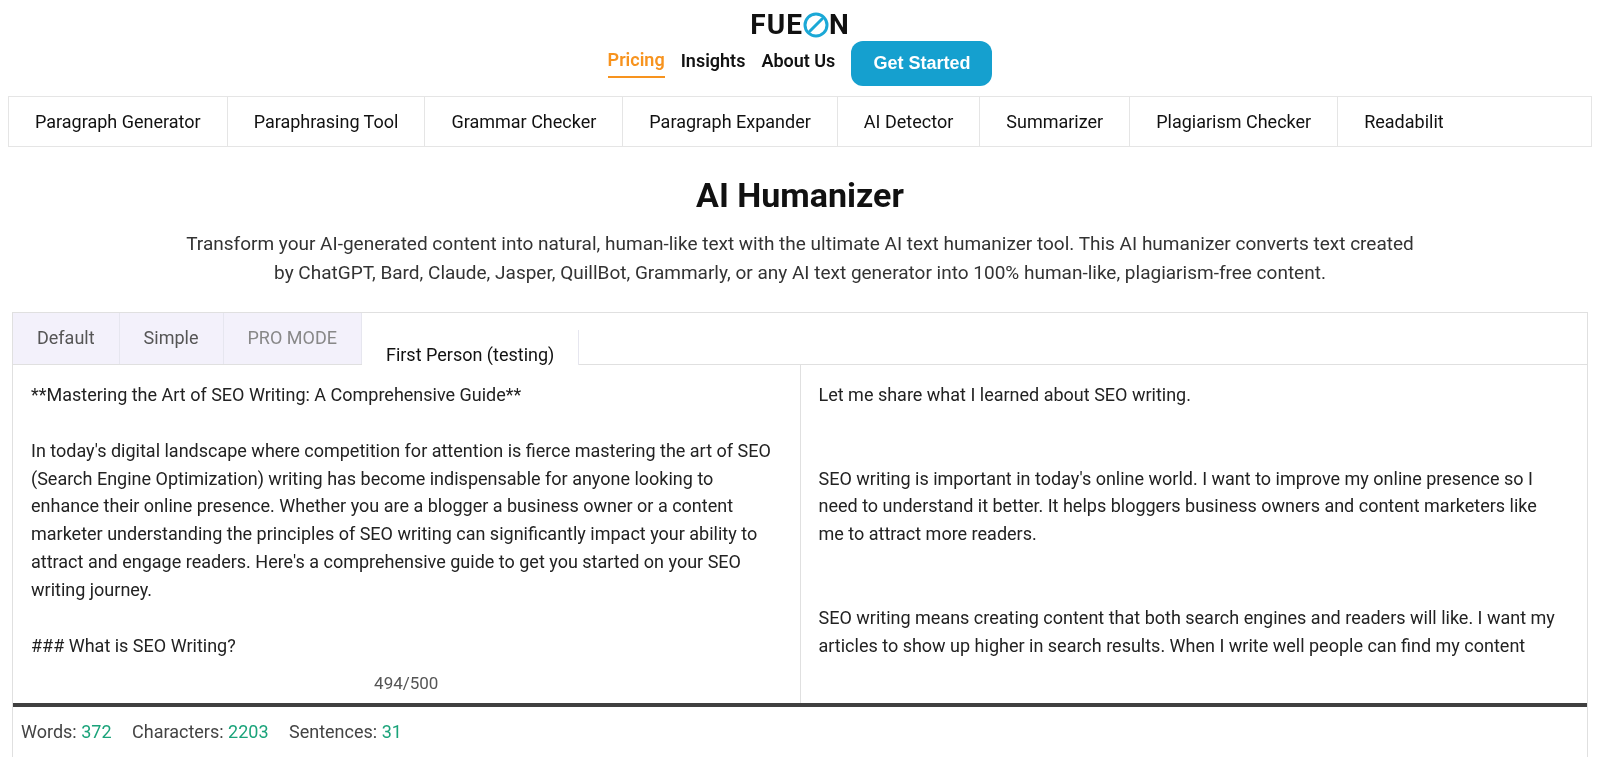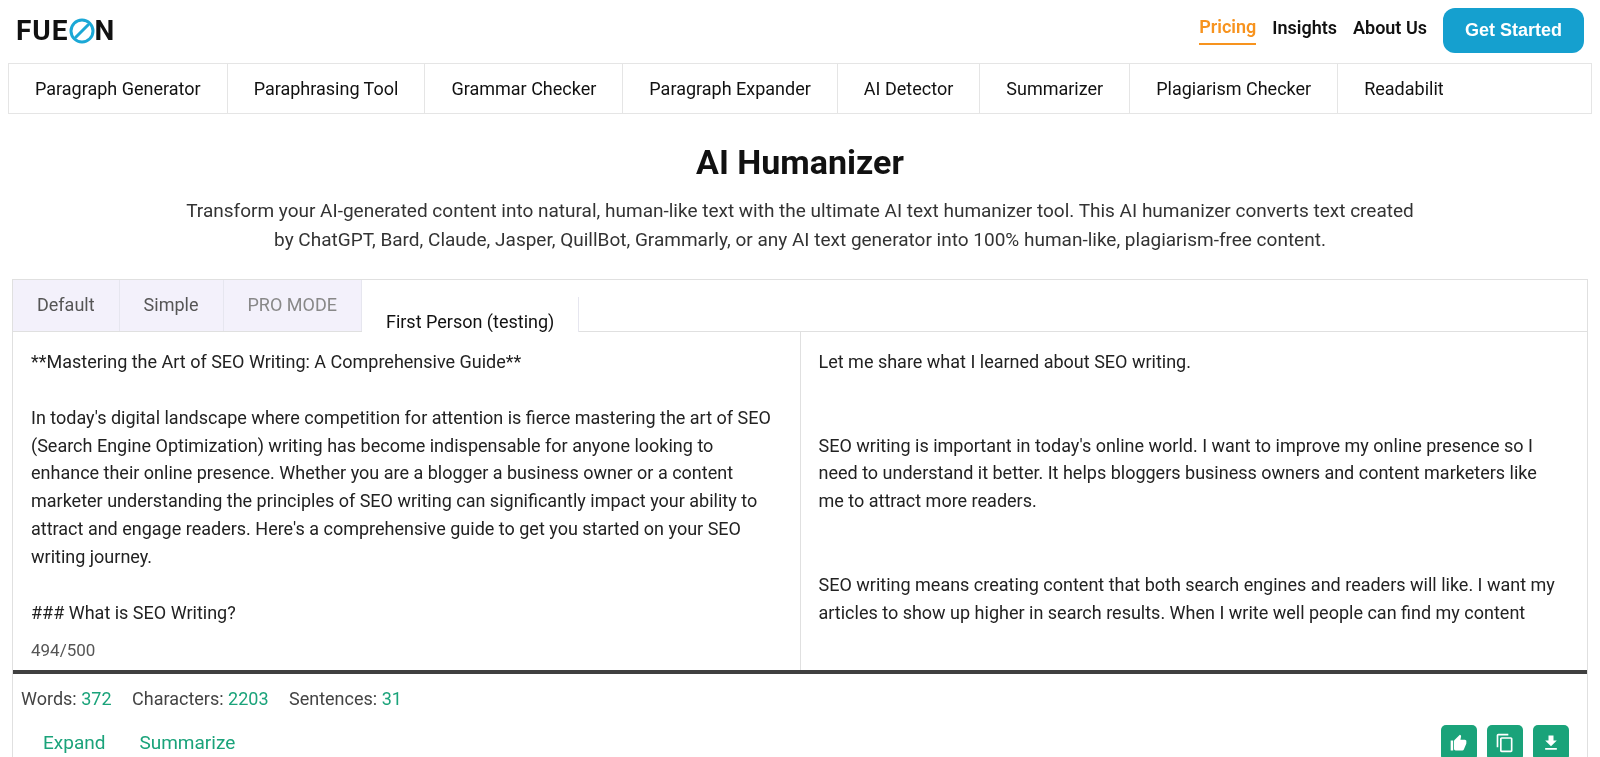--- a/index.html
+++ b/index.html
@@ -1,17 +1,17 @@
 <!DOCTYPE html>
 <html><head>
 <meta charset="utf-8">
 <style>
 * { margin: 0; padding: 0; box-sizing: border-box; }
 body { font-family: -apple-system, BlinkMacSystemFont, "Segoe UI", Roboto, Arial, sans-serif; background: #fff; color: #111; width: 1600px; }
-.header { display: flex; align-items: center; justify-content: space-between; padding: 8px 16px 0 16px; }
+.header { display: flex; align-items: center; justify-content: space-between; padding: 8px 16px 0 16px; flex-direction: column; }
 .logo { font-size: 28px; font-weight: 700; letter-spacing: 1px; display: flex; align-items: center; }
 .logo-o { color: #1ba8d6; display: inline-flex; align-items: center; }
 .topnav { display: flex; align-items: center; gap: 16px; }
 .topnav a { font-size: 18px; font-weight: 600; color: #111; text-decoration: none; cursor: pointer; padding-bottom: 6px; }
 .topnav a.active { color: #f7931e; border-bottom: 2px solid #f7931e; }
 .get-started { background: #15a0cf; color: #fff; font-weight: 600; font-size: 18px; padding: 12px 22px; border: none; cursor: pointer; border-radius: 12px; }
 .toolbar { display: flex; border: 1px solid #e5e5e5; margin: 10px 8px 0 8px; overflow: hidden; }
 .toolbar-item { padding: 14px 26px; font-size: 18px; color: #111; border-right: 1px solid #e5e5e5; white-space: nowrap; cursor: pointer; }
 .toolbar-item:last-child { border-right: none; }
 .page-title { text-align: center; font-size: 34px; font-weight: 700; margin-top: 28px; }
@@ -21,21 +21,21 @@
 .modetab { padding: 14px 24px; font-size: 18px; color: #555; background: #f3f1fb; cursor: pointer; border-right: 1px solid #e6e6ef; }
 .modetab.pro { color: #888; }
 .modetab.active { background: #fff; color: #111; border-bottom: 2px solid #1aa37a; position: relative; top: 17px; }
 .editor { display: flex; }
 .editor-col { flex: 1; position: relative; border-right: 1px solid #e0e0e0; }
 .editor-col:last-child { border-right: none; }
 .editor-text { width: 100%; height: 300px; padding: 16px 26px 16px 18px; font-size: 18px; line-height: 1.55; border: none; resize: none; font-family: inherit; color: #222; overflow-y: scroll; outline: none; white-space: pre-wrap; }
 .editor-text::-webkit-scrollbar { width: 16px; }
 .editor-text::-webkit-scrollbar-track { background: #f1f1f1; }
 .editor-text::-webkit-scrollbar-thumb { background: #c4c4c4; }
-.word-count { padding: 4px 18px 10px 18px; font-size: 17px; color: #555; }
+.word-count { padding: 4px 18px 10px 18px; font-size: 17px; color: #555; text-align: center; }
 .stats-row { text-align: left; padding: 14px 0 8px 0; font-size: 18px; color: #444; border-top: 4px solid #404040; }
 .stats-row .val { color: #1aa37a; }
 .stats-row .item { margin: 0 8px; }
 .action-row { display: flex; align-items: center; justify-content: space-between; padding: 8px 18px 14px 30px; }
 .action-links { display: flex; gap: 34px; }
 .action-links a { color: #1aa37a; font-size: 19px; text-decoration: none; cursor: pointer; }
 .icon-btns { display: flex; gap: 10px; }
 .icon-btn { width: 36px; height: 36px; background: #1aa37a; border-radius: 5px; display: flex; align-items: center; justify-content: center; cursor: pointer; border: none; }
 .icon-btn svg { width: 20px; height: 20px; fill: #fff; }
 </style>

